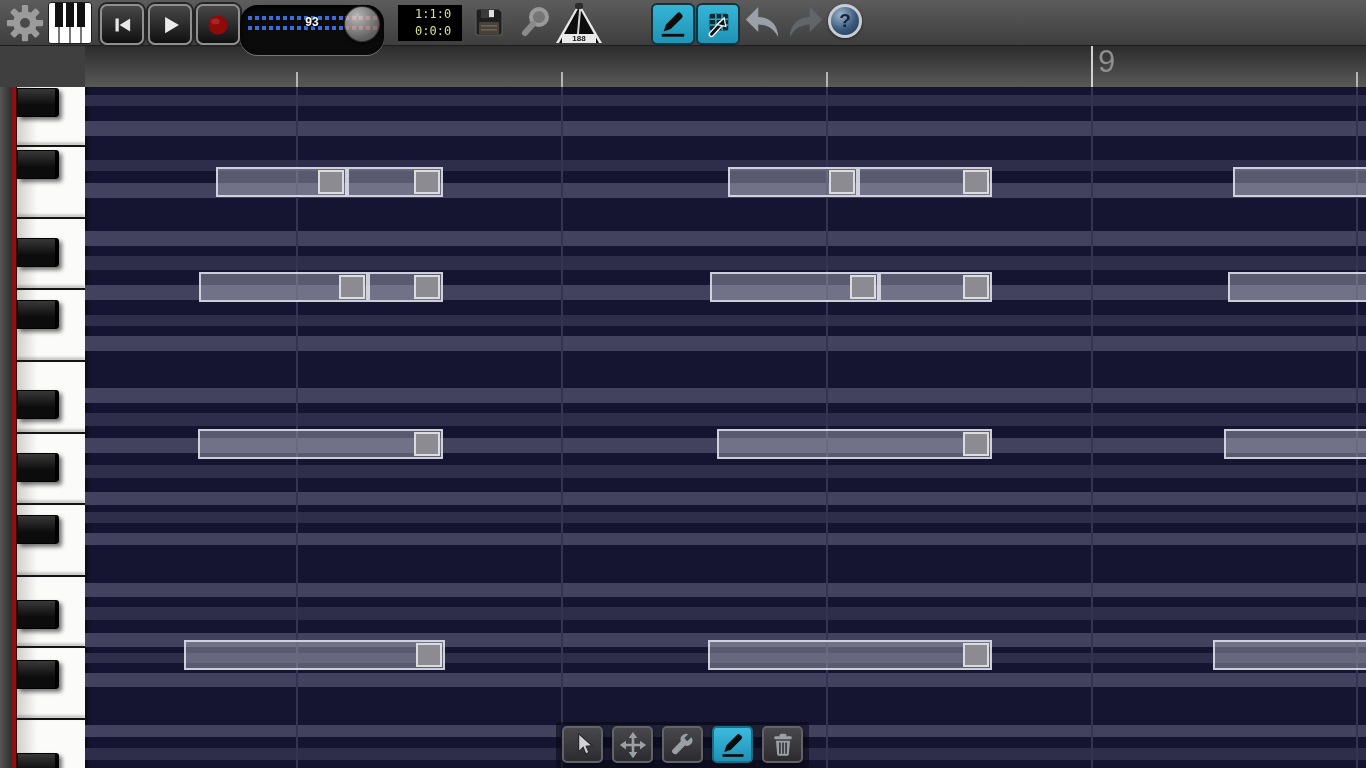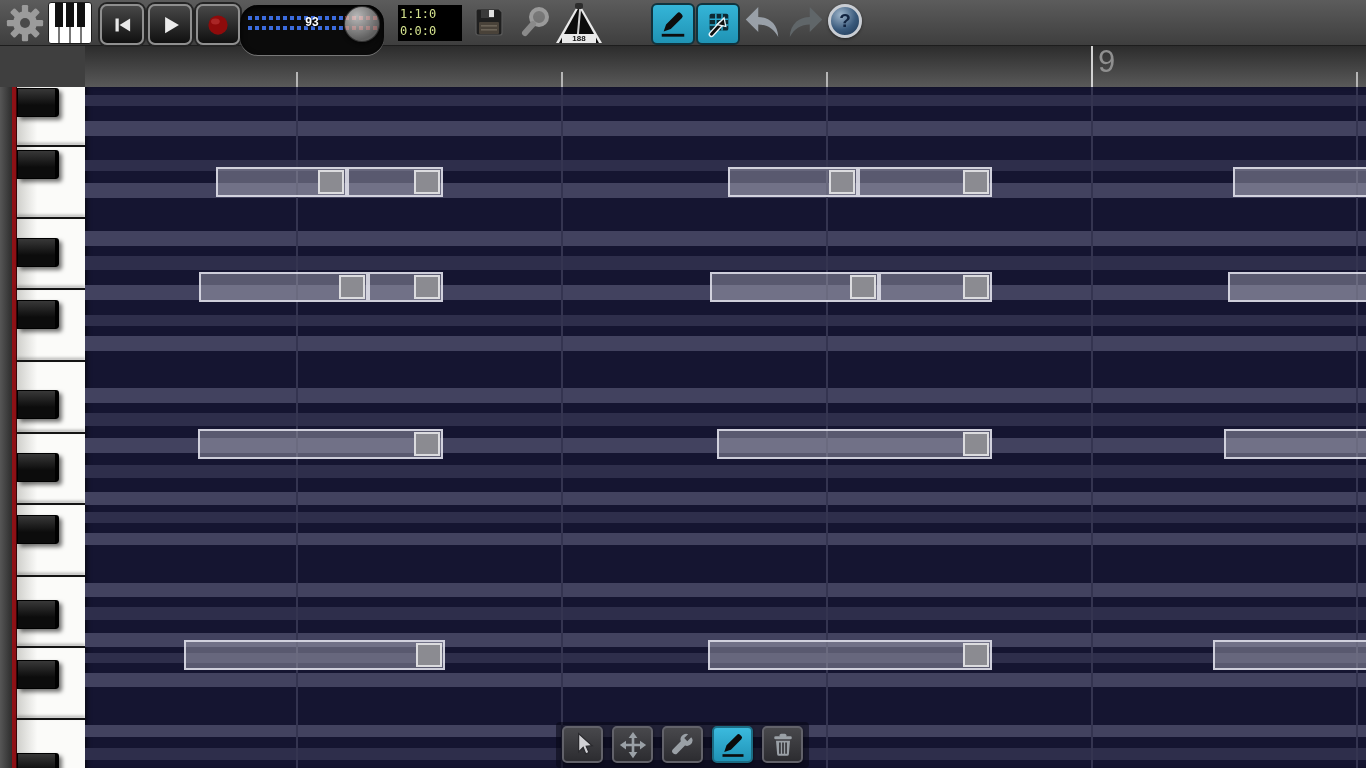--- a/index.html
+++ b/index.html
@@ -23,21 +23,21 @@
           repeating-linear-gradient(90deg,#3c6cde 0 4px,transparent 4px 7px);}
   .dotrow.red{background:repeating-linear-gradient(90deg,#cf3530 0 4px,transparent 4px 7px);}
   .slider-val{position:absolute;left:52px;top:10px;width:40px;text-align:center;
           color:#fff;font-size:12px;font-weight:bold;text-shadow:0 1px 2px #000;z-index:2;}
   .knob{position:absolute;left:104px;top:1px;width:34px;height:34px;border-radius:50%;
         background:radial-gradient(circle at 35% 28%,rgba(225,225,225,.92),rgba(125,125,125,.85) 70%);
         border:1px solid rgba(50,50,50,.9);box-shadow:0 2px 4px rgba(0,0,0,.6);opacity:.88;z-index:3;}
   
   .time{position:absolute;left:398px;top:5px;width:64px;height:36px;background:#000;
         color:#d4e28e;font-family:"DejaVu Sans Mono",monospace;font-size:12px;
-        line-height:17px;padding:1px 0 0 2px;box-sizing:border-box;}
+        line-height:17px;padding:1px 0 0 17px;box-sizing:border-box;}
   
   .metro{position:absolute;left:556px;top:3px;width:46px;height:40px;}
   .metro .tri-o{position:absolute;inset:0;background:#e9e9e9;
         clip-path:polygon(50% 0,100% 100%,0 100%);}
   .metro .tri-i{position:absolute;left:3px;top:4px;width:40px;height:36px;background:#0c0c0c;
         clip-path:polygon(50% 0,100% 100%,0 100%);}
   .metro .pend{position:absolute;left:22px;top:4px;width:2px;height:30px;background:#cfcfcf;
         transform:rotate(5deg);}
   .metro .cap{position:absolute;left:19px;top:0px;width:8px;height:6px;background:#2c2c2c;border-radius:2px;}
   .metro .base{position:absolute;left:6px;bottom:0;width:34px;height:9px;background:#e9e9e9;

